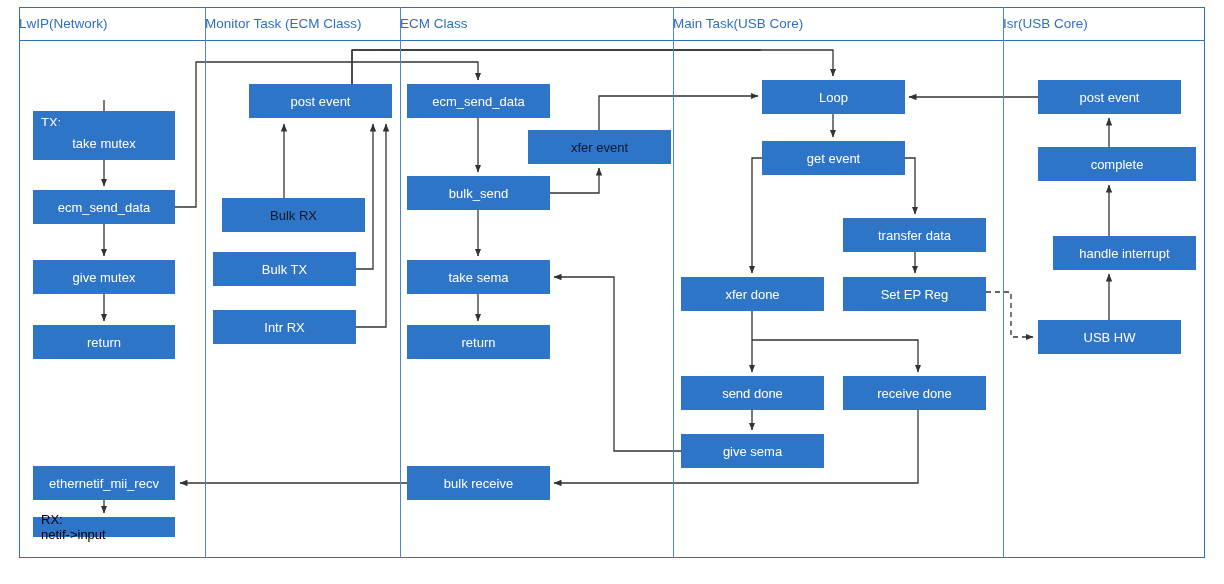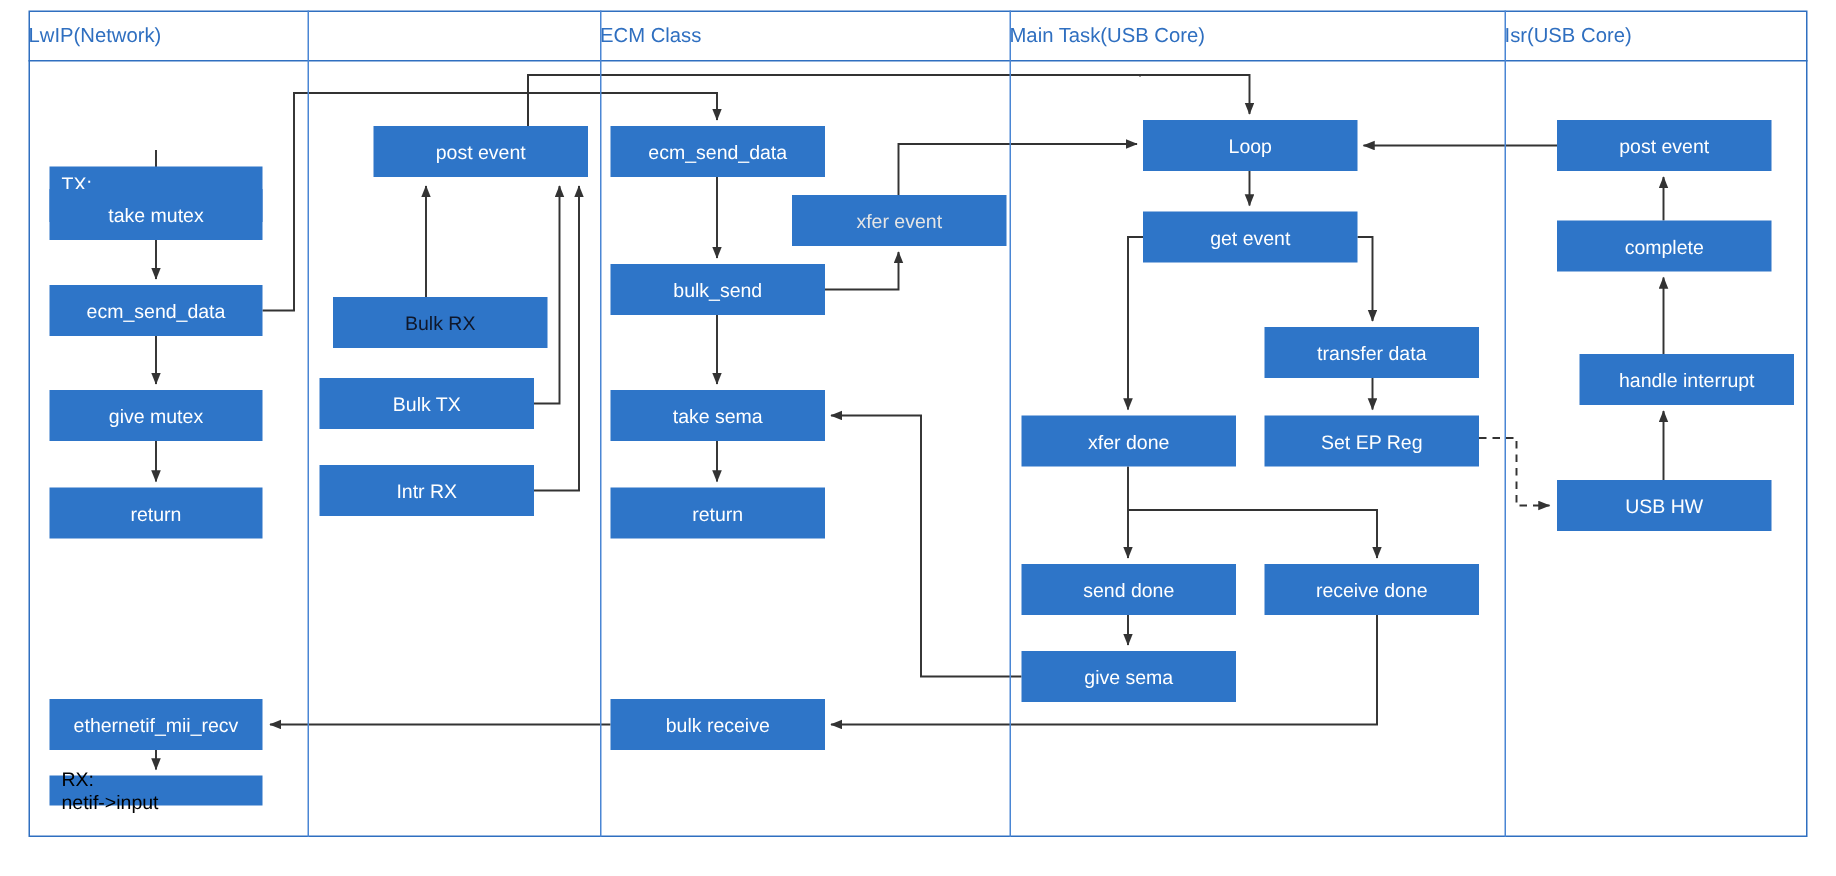--- a/index.html
+++ b/index.html
@@ -96,20 +96,21 @@
   </svg>
 
   <div class="frame"></div>
   <div class="hdr-rule"></div>
   <div class="vrule" style="left:205px"></div>
   <div class="vrule" style="left:400px"></div>
   <div class="vrule" style="left:673px"></div>
   <div class="vrule" style="left:1003px"></div>
 
   <div class="colhdr" style="left:19px;width:186px">LwIP(Network)</div>
+  <div class="colhdr" style="left:205px;width:195px">Monitor Task  (ECM Class)</div>
   <div class="colhdr" style="left:400px;width:273px">ECM Class</div>
   <div class="colhdr" style="left:673px;width:330px">Main Task(USB Core)</div>
   <div class="colhdr" style="left:1003px;width:202px">Isr(USB Core)</div>
 
   <div id="nodes">
       <div class="box left" style="left: 33px; top: 63px; width: 142px; height: 37px; background: rgb(46, 117, 200); color: rgb(255, 255, 255); margin-top: 48px;">
         <div>
           <span>TX:</span>
           <span>output_mii</span>
         </div>
@@ -143,21 +144,21 @@
       </div>
       <div class="box" style="left: 213px; top: 252px; width: 143px; height: 34px; background: rgb(46, 117, 200); color: rgb(255, 255, 255);">
         <span>Bulk TX</span>
       </div>
       <div class="box" style="left: 213px; top: 310px; width: 143px; height: 34px; background: rgb(46, 117, 200); color: rgb(255, 255, 255);">
         <span>Intr RX</span>
       </div>
       <div class="box" style="left: 407px; top: 84px; width: 143px; height: 34px; background: rgb(46, 117, 200); color: rgb(255, 255, 255);">
         <span>ecm_send_data</span>
       </div>
-      <div class="box" style="left: 528px; top: 130px; width: 143px; height: 34px; background: rgb(46, 117, 200); color: #e5e5e5;">
+      <div class="box" style="left: 528px; top: 130px; width: 143px; height: 34px; background: rgb(46, 117, 200); color: #0f172a;">
         <span>xfer event</span>
       </div>
       <div class="box" style="left: 407px; top: 176px; width: 143px; height: 34px; background: rgb(46, 117, 200); color: rgb(255, 255, 255);">
         <span>bulk_send</span>
       </div>
       <div class="box" style="left: 407px; top: 260px; width: 143px; height: 34px; background: rgb(46, 117, 200); color: rgb(255, 255, 255);">
         <span>take sema</span>
       </div>
       <div class="box" style="left: 407px; top: 325px; width: 143px; height: 34px; background: rgb(46, 117, 200); color: rgb(255, 255, 255);">
         <span>return</span>
@@ -185,21 +186,21 @@
       </div>
       <div class="box" style="left: 843px; top: 376px; width: 143px; height: 34px; background: rgb(46, 117, 200); color: rgb(255, 255, 255);">
         <span>receive done</span>
       </div>
       <div class="box" style="left: 681px; top: 434px; width: 143px; height: 34px; background: rgb(46, 117, 200); color: rgb(255, 255, 255);">
         <span>give sema</span>
       </div>
       <div class="box" style="left: 1038px; top: 80px; width: 143px; height: 34px; background: rgb(46, 117, 200); color: rgb(255, 255, 255);">
         <span>post event</span>
       </div>
-      <div class="box" style="left: 1038px; top: 147px; width: 143px; height: 34px; background: rgb(46, 117, 200); color: rgb(255, 255, 255); text-align: right;">
+      <div class="box" style="left: 1038px; top: 147px; width: 158px; height: 34px; background: rgb(46, 117, 200); color: rgb(255, 255, 255); text-align: right;">
         <span>complete</span>
       </div>
       <div class="box" style="left: 1038px; top: 236px; width: 143px; height: 34px; background: rgb(46, 117, 200); color: rgb(255, 255, 255); margin-left: 15px;">
         <span>handle interrupt</span>
       </div>
       <div class="box" style="left: 1038px; top: 320px; width: 143px; height: 34px; background: rgb(46, 117, 200); color: rgb(255, 255, 255);">
         <span>USB HW</span>
       </div>
     </div>
 

